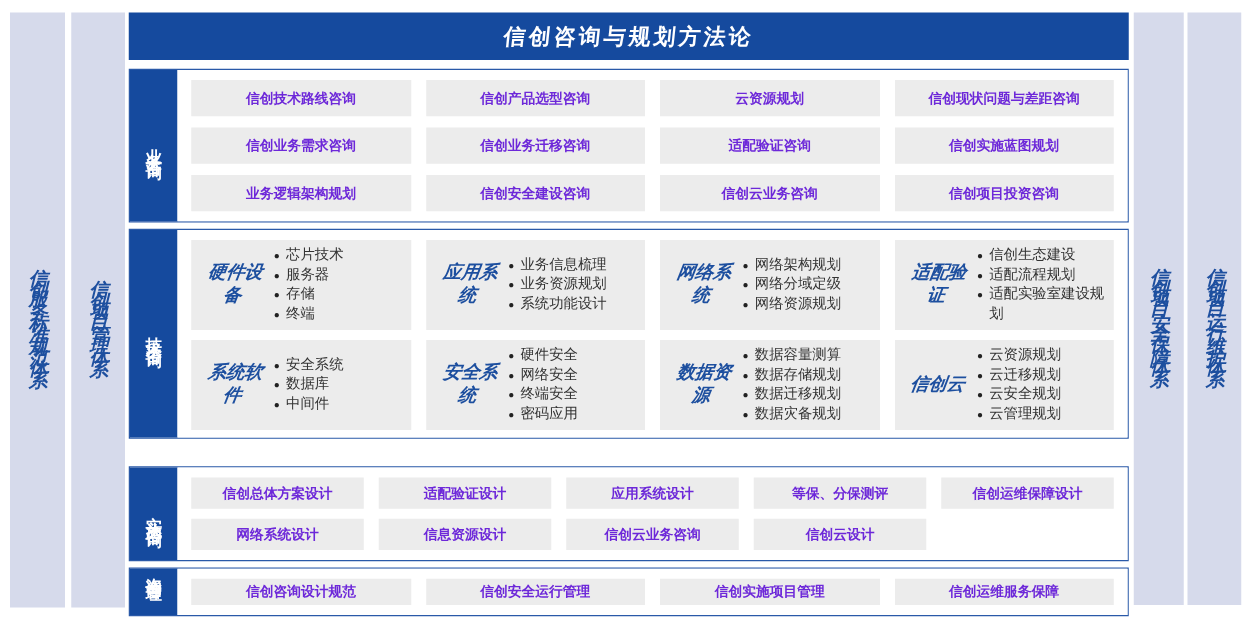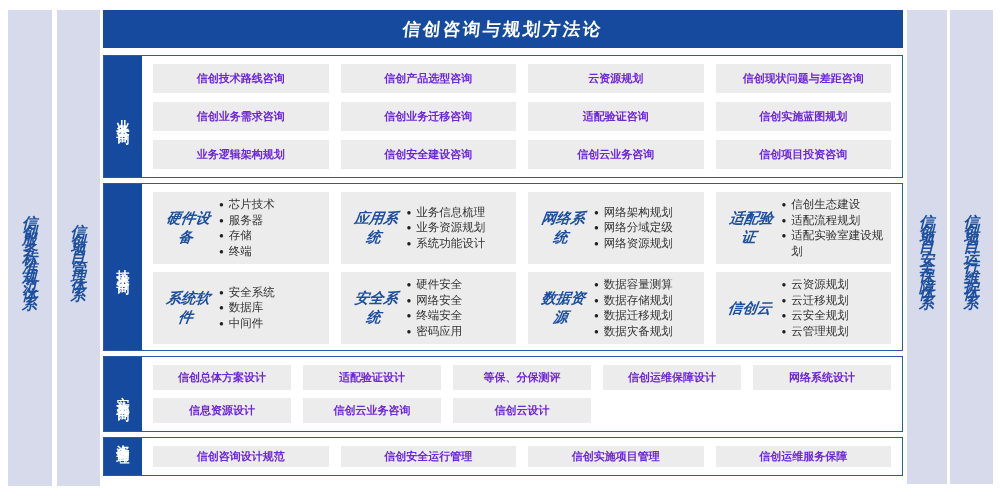--- a/index.html
+++ b/index.html
@@ -29,21 +29,21 @@
     display:flex; align-items:center; justify-content:center;
   }
   .main-header span {
     font-size:17.5px; font-weight:bold; letter-spacing:2.5px; transform:skewX(-6deg);
   }
   .sec {
     display:flex; border:1.5px solid #2a59a8; background:#ffffff;
   }
   #sec-business  { margin-top:7px; height:123px; }
   #sec-technical { margin-top:5px; height:168px; }
-  #sec-impl      { margin-top:5px; height:76px; }
+  #sec-impl      { margin-top:22px; height:76px; }
   #sec-mgmt      { margin-top:5px; height:39px; }
   .sec-label {
     flex:none; width:38px; background:#154a9e;
     display:flex; align-items:center; justify-content:center;
   }
   .sec-label .vtext {
     writing-mode:vertical-lr; text-orientation:upright;
     color:#ffffff; font-weight:bold; font-size:13px; letter-spacing:4px; line-height:1.0;
   }
   .sec-label .vtext2 {
@@ -285,20 +285,21 @@
       </div>
     </div>
 
     <div class="sec" id="sec-impl">
       <div class="sec-label">
         <span class="vtext">实施咨询</span>
       </div>
       <div class="sec-body">
         <div class="pill">信创总体方案设计</div>
         <div class="pill">适配验证设计</div>
+        <div class="pill">应用系统设计</div>
         <div class="pill">等保、分保测评</div>
         <div class="pill">信创运维保障设计</div>
         <div class="pill">网络系统设计</div>
         <div class="pill">信息资源设计</div>
         <div class="pill">信创云业务咨询</div>
         <div class="pill">信创云设计</div>
       </div>
     </div>
 
     <div class="sec" id="sec-mgmt">

